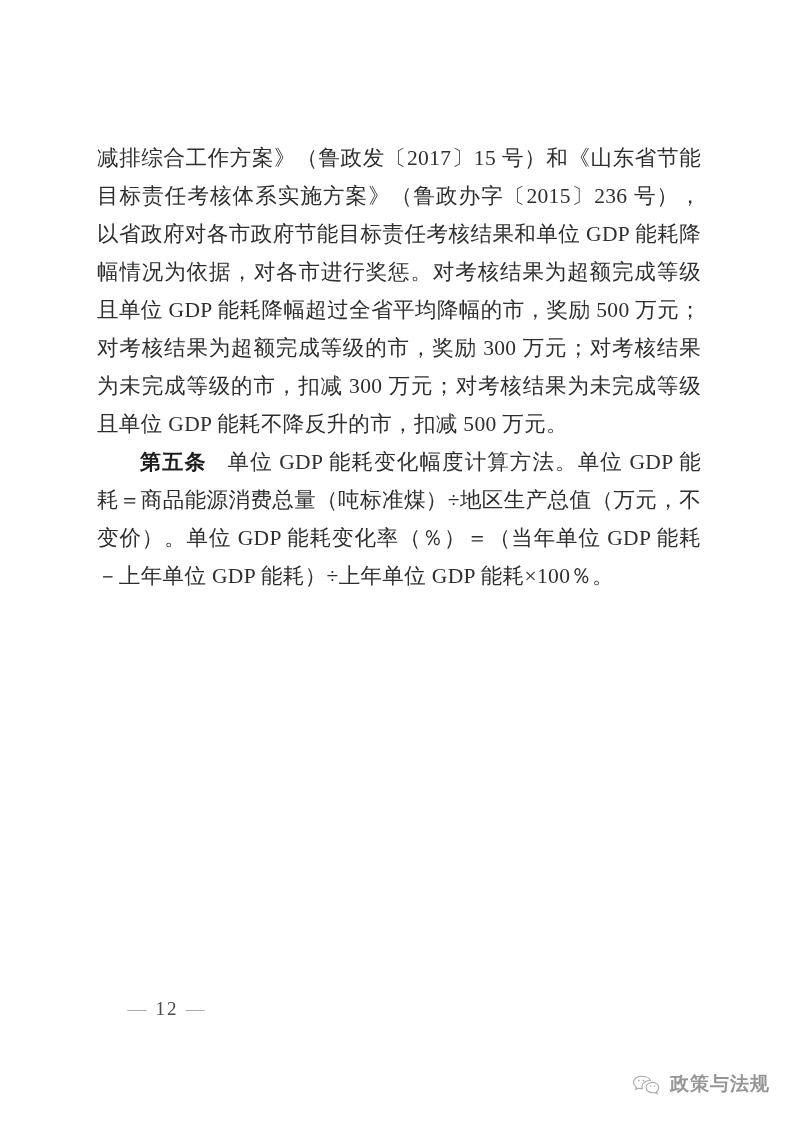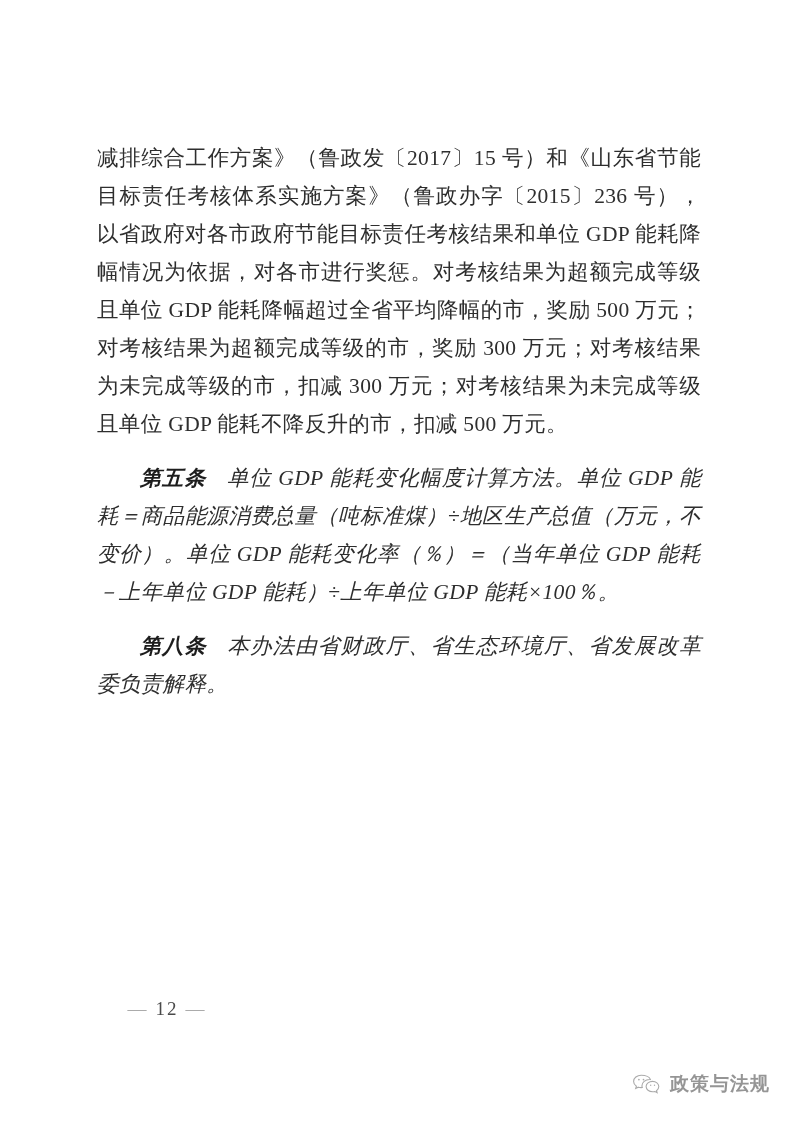--- a/index.html
+++ b/index.html
@@ -37,22 +37,21 @@
     letter-spacing: 0.35px;
     text-align: justify;
     text-justify: inter-character;
     color: #2e2e2e;
     margin: 0;
     text-indent: 0;
     word-break: break-all;
   }
 
   .para + .para {
-    margin-top: 16px;
-    font-style: italic;
+    margin-top: 0;
   }
 
   .para.indent {
     text-indent: 43px;
   }
 
   .article-label {
     font-family: "DejaVu Sans", "Liberation Sans", sans-serif;
     font-weight: bold;
     font-size: 21px;
@@ -89,21 +88,21 @@
   .page-number .pn-num {
     color: #4a4a4a;
   }
 
   
   .watermark {
     position: absolute;
     right: 24px;
     top: 1071px;
     display: flex;
-    align-items: center;
+    align-items: flex-end;
     gap: 8px;
     opacity: 0.72;
   }
   .watermark-icon {
     width: 30px;
     height: 24px;
     position: relative;
     flex: 0 0 auto;
   }
   .watermark-text {
@@ -121,21 +120,20 @@
 <div class="page">
 
   <div class="doc-body">
 
     <p class="para"><span>减排综合工作方案》（鲁政发〔2017〕15 号）和《山东省节能目标责任考核体系实施方案》（鲁政办字〔2015〕236 号），以省政府对各市政府节能目标责任考核结果和单位 GDP 能耗降幅情况为依据，对各市进行奖惩。对考核结果为超额完成等级且单位 GDP 能耗降幅超过全省平均降幅的市，奖励 500 万元；对考核结果为超额完成等级的市，奖励 300 万元；对考核结果为未完成等级的市，扣减 300 万元；对考核结果为未完成等级且单位 GDP 能耗不降反升的市，扣减 500 万元。</span></p>
 
     <p class="para indent"><span class="article-label">第五条</span><span class="gap-after-label"></span><span>单位 GDP 能耗变化幅度计算方法。单位 GDP 能耗＝商品能源消费总量（吨标准煤）÷地区生产总值（万元，不变价）。单位 GDP 能耗变化率（％）＝（当年单位 GDP 能耗－上年单位 GDP 能耗）÷上年单位 GDP 能耗×100％。</span></p>
 
 
 
-    <p class="para indent"><span class="article-label">第八条</span><span class="gap-after-label"></span><span>本办法由省财政厅、省生态环境厅、省发展改革委负责解释。</span></p>
 
   </div>
 
   <div class="page-number">
     <span class="pn-inner"><span class="dash">—</span><span class="pn-num">12</span><span class="dash">—</span></span>
   </div>
 
   <div class="watermark">
     <span class="watermark-icon">
       <svg viewBox="0 0 30 24" width="30" height="24" aria-hidden="true">

